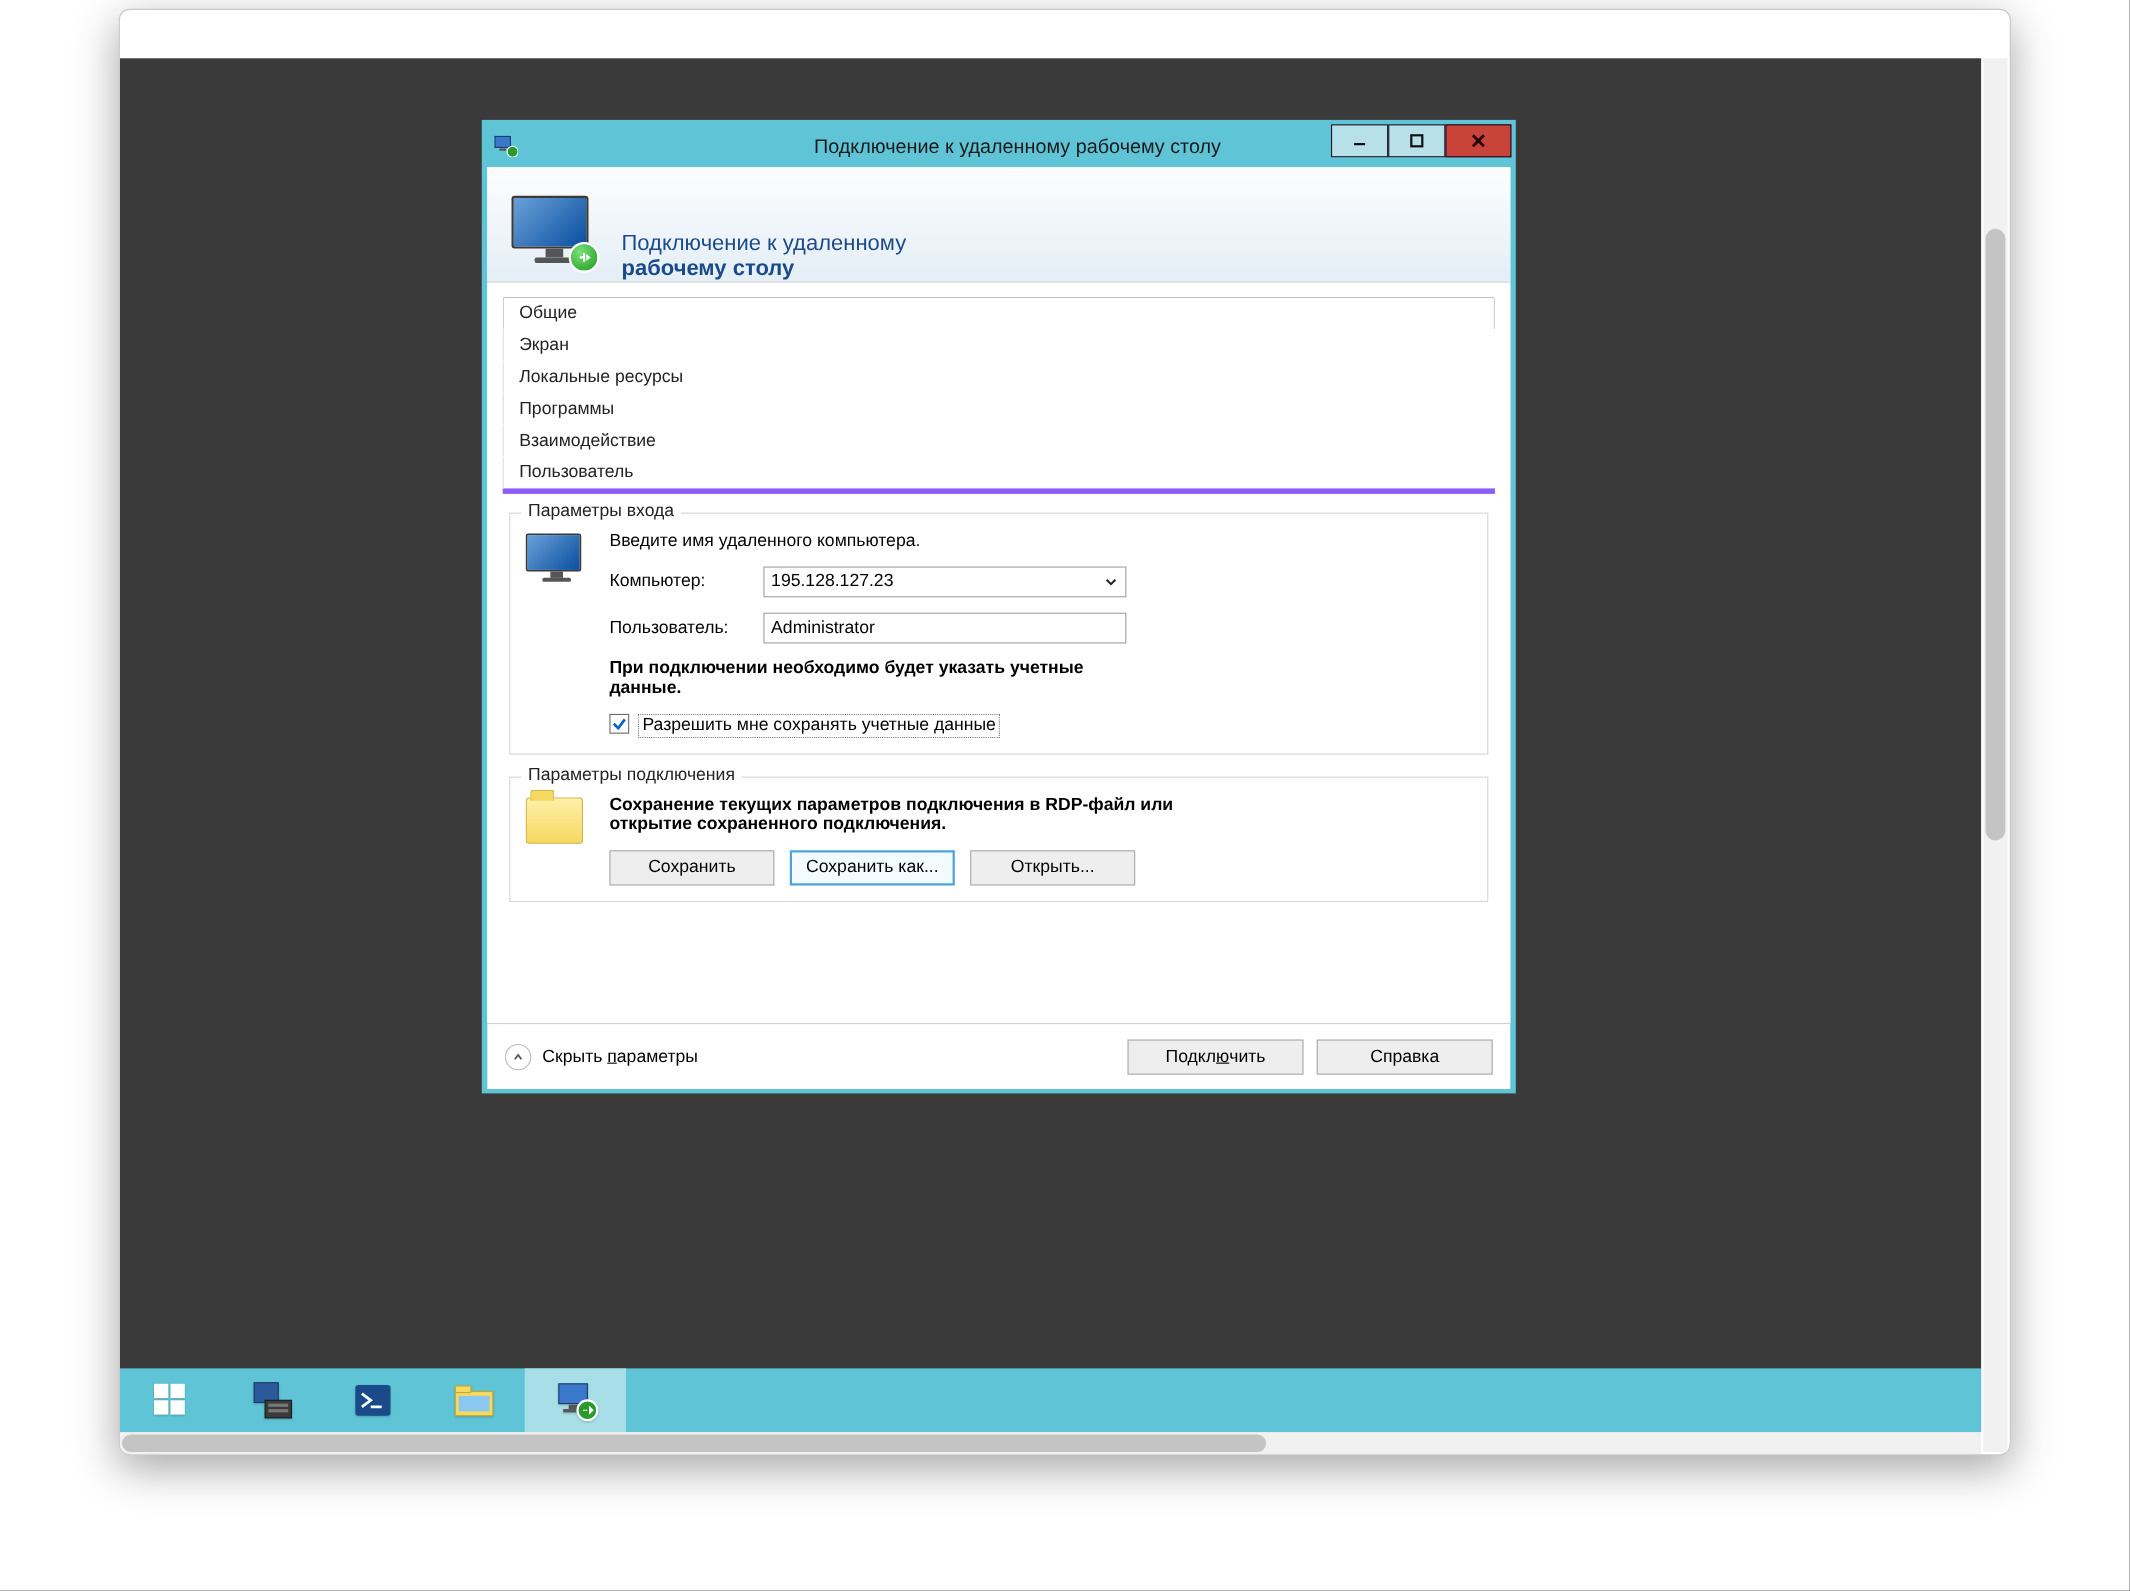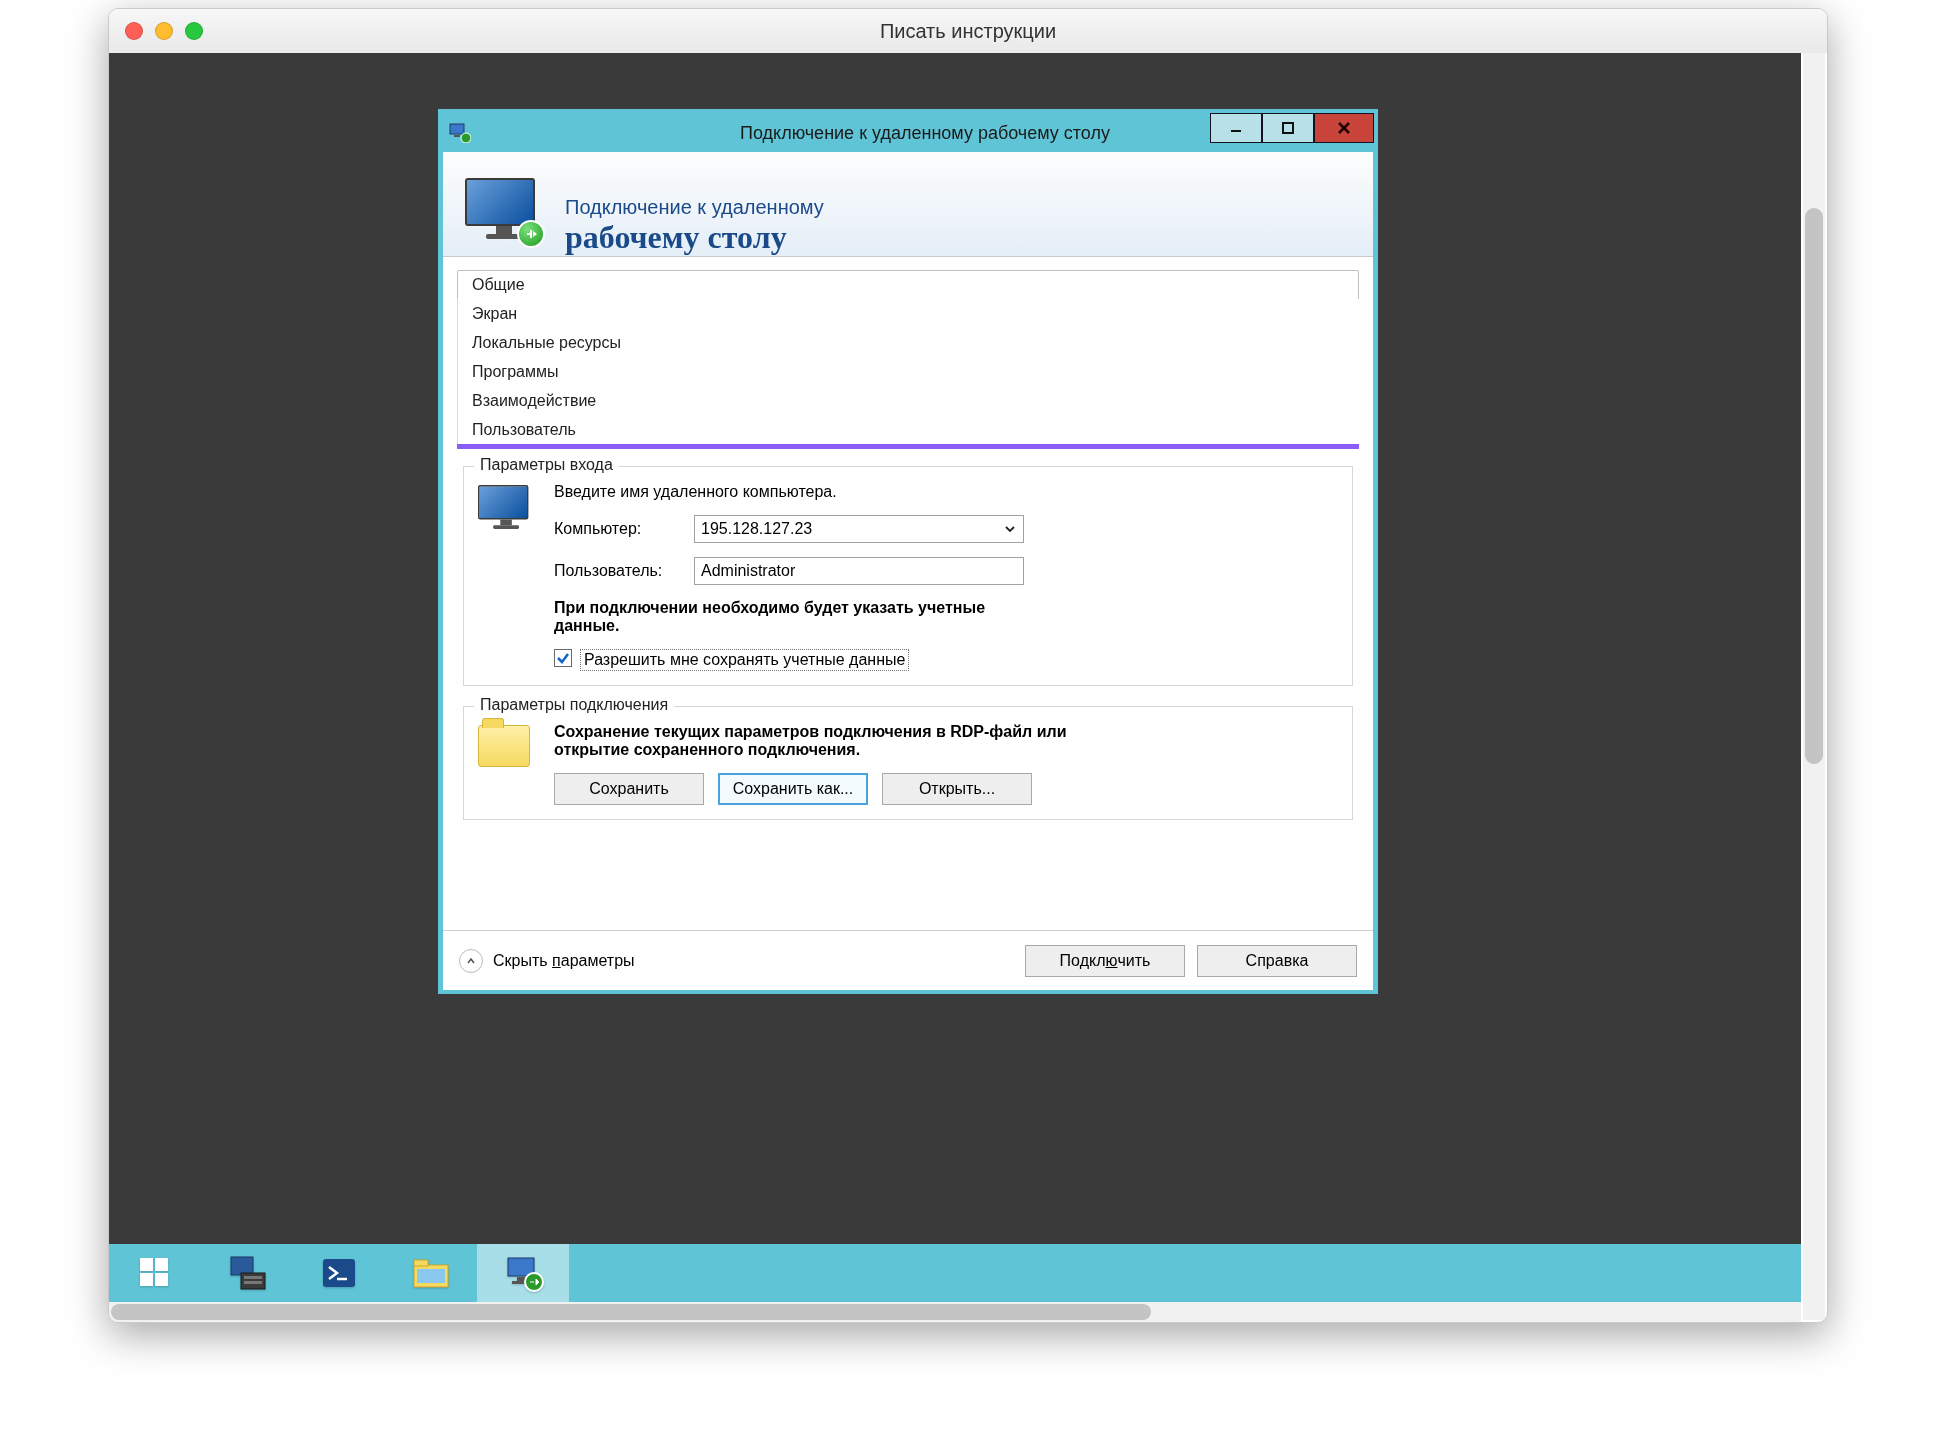--- a/index.html
+++ b/index.html
@@ -30,21 +30,21 @@
 .rdp-header { height: 105px; background: linear-gradient(#fdfdfd,#e4eef7); display: flex; align-items: flex-end; padding-left: 22px; gap: 10px; border-bottom: 1px solid #c9c9c9; }
 .rdp-header-icon { width: 90px; height: 78px; position: relative; }
 .monitor-ico { position: relative; width: 78px; height: 62px; }
 .monitor-screen { width: 70px; height: 48px; background: linear-gradient(135deg,#6aa0da,#0a4f9e); border: 2px solid #3a3a3a; border-radius: 3px; }
 .monitor-stand { width: 16px; height: 8px; background: #555; margin: 0 auto; }
 .monitor-base { width: 36px; height: 5px; background: #555; margin: 0 auto; border-radius: 2px; }
 .green-badge { position: absolute; right: 10px; bottom: 8px; width: 28px; height: 28px; border-radius: 50%; background: radial-gradient(circle at 35% 30%, #7de07d, #1a9a1a); border: 2px solid #fff; display: flex; align-items: center; justify-content: center; }
 .green-badge svg { fill: #fff; }
 .rdp-header-text { display: flex; flex-direction: column; }
 .rdp-header-line1 { color: #1a4a8a; font-size: 20px; }
-.rdp-header-line2 { color: #1a4a8a; font-size: 32px; font-weight: bold; font-family: Liberation Serif, serif; }
+.rdp-header-line2 { color: #1a4a8a; font-size: 20px; font-weight: bold; }
 
 .tab-area { flex: 1; padding: 12px 14px 0 14px; background: #fff; }
 .tabs { display: flex; border-bottom: 6px solid #8b5cf6; margin-bottom: -1px; flex-direction: column; }
 .tab { padding: 5px 14px; font-size: 16px; color: #222; border: 1px solid transparent; border-bottom: none; background: #fff; cursor: pointer; position: relative; top: 1px; }
 .tab.active { border-color: #bfbfbf; border-radius: 2px 2px 0 0; background: #fff; z-index: 2; }
 .tab:not(.active) { border-left: 1px solid #dcdcdc; }
 .tab:first-child { border-left: 1px solid #bfbfbf; }
 .tab-content { padding: 10px 6px; }
 
 .groupbox { position: relative; border: 1px solid #d6d6d6; padding: 16px 14px 14px 14px; margin-top: 8px; }
@@ -86,28 +86,20 @@
 .mac-thumb { position: absolute; left: 2px; right: 2px; top: 155px; height: 556px; background: #c4c4c4; border-radius: 9px; }
 .mac-hscroll { position: absolute; left: 0; right: 26px; bottom: 0; height: 20px; background: #f1f1f1; }
 .mac-hthumb { position: absolute; top: 2px; bottom: 2px; left: 2px; width: 1040px; background: #c4c4c4; border-radius: 9px; }
 
 .ul { text-decoration: underline; }
 </style>
 </head>
 <body>
 
 <div class="mac-window">
-  <div class="mac-titlebar">
-    <div class="traffic">
-      <div class="dot red"></div>
-      <div class="dot yellow"></div>
-      <div class="dot green"></div>
-    </div>
-    <div class="mac-title">Писать инструкции</div>
-  </div>
 
   <div class="vm-area">
 
     <div class="rdp-window">
       <div class="rdp-titlebar">
         <div class="rdp-icon-sm">
           <svg width="22" height="20">
               <rect x="1" y="1" width="14" height="10" fill="#3a78c9" stroke="#1a3a6a"></rect>
               <rect x="5" y="12" width="6" height="2" fill="#555"></rect>
               <circle cx="17" cy="15" r="5" fill="#2a9a2a" stroke="#fff"></circle>

